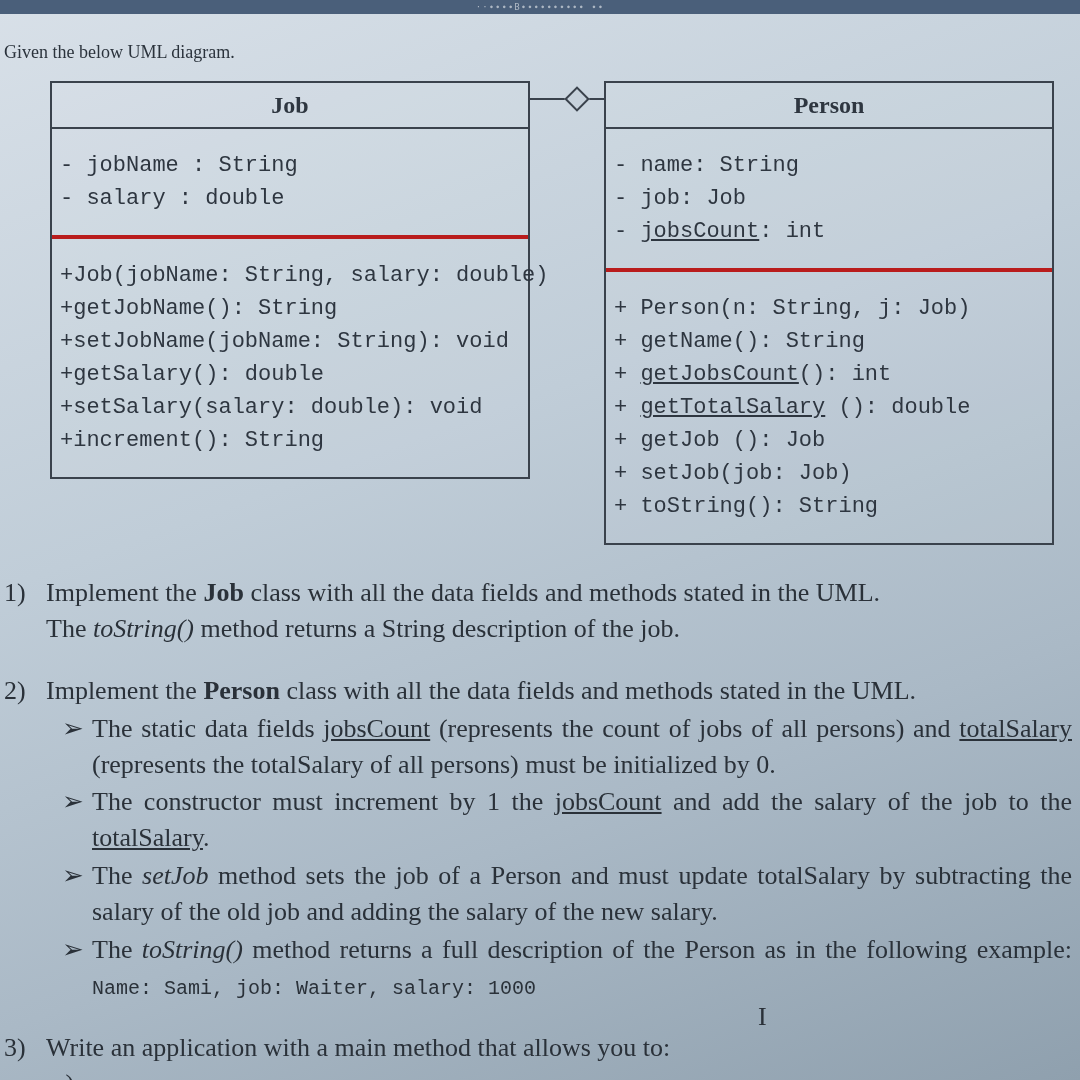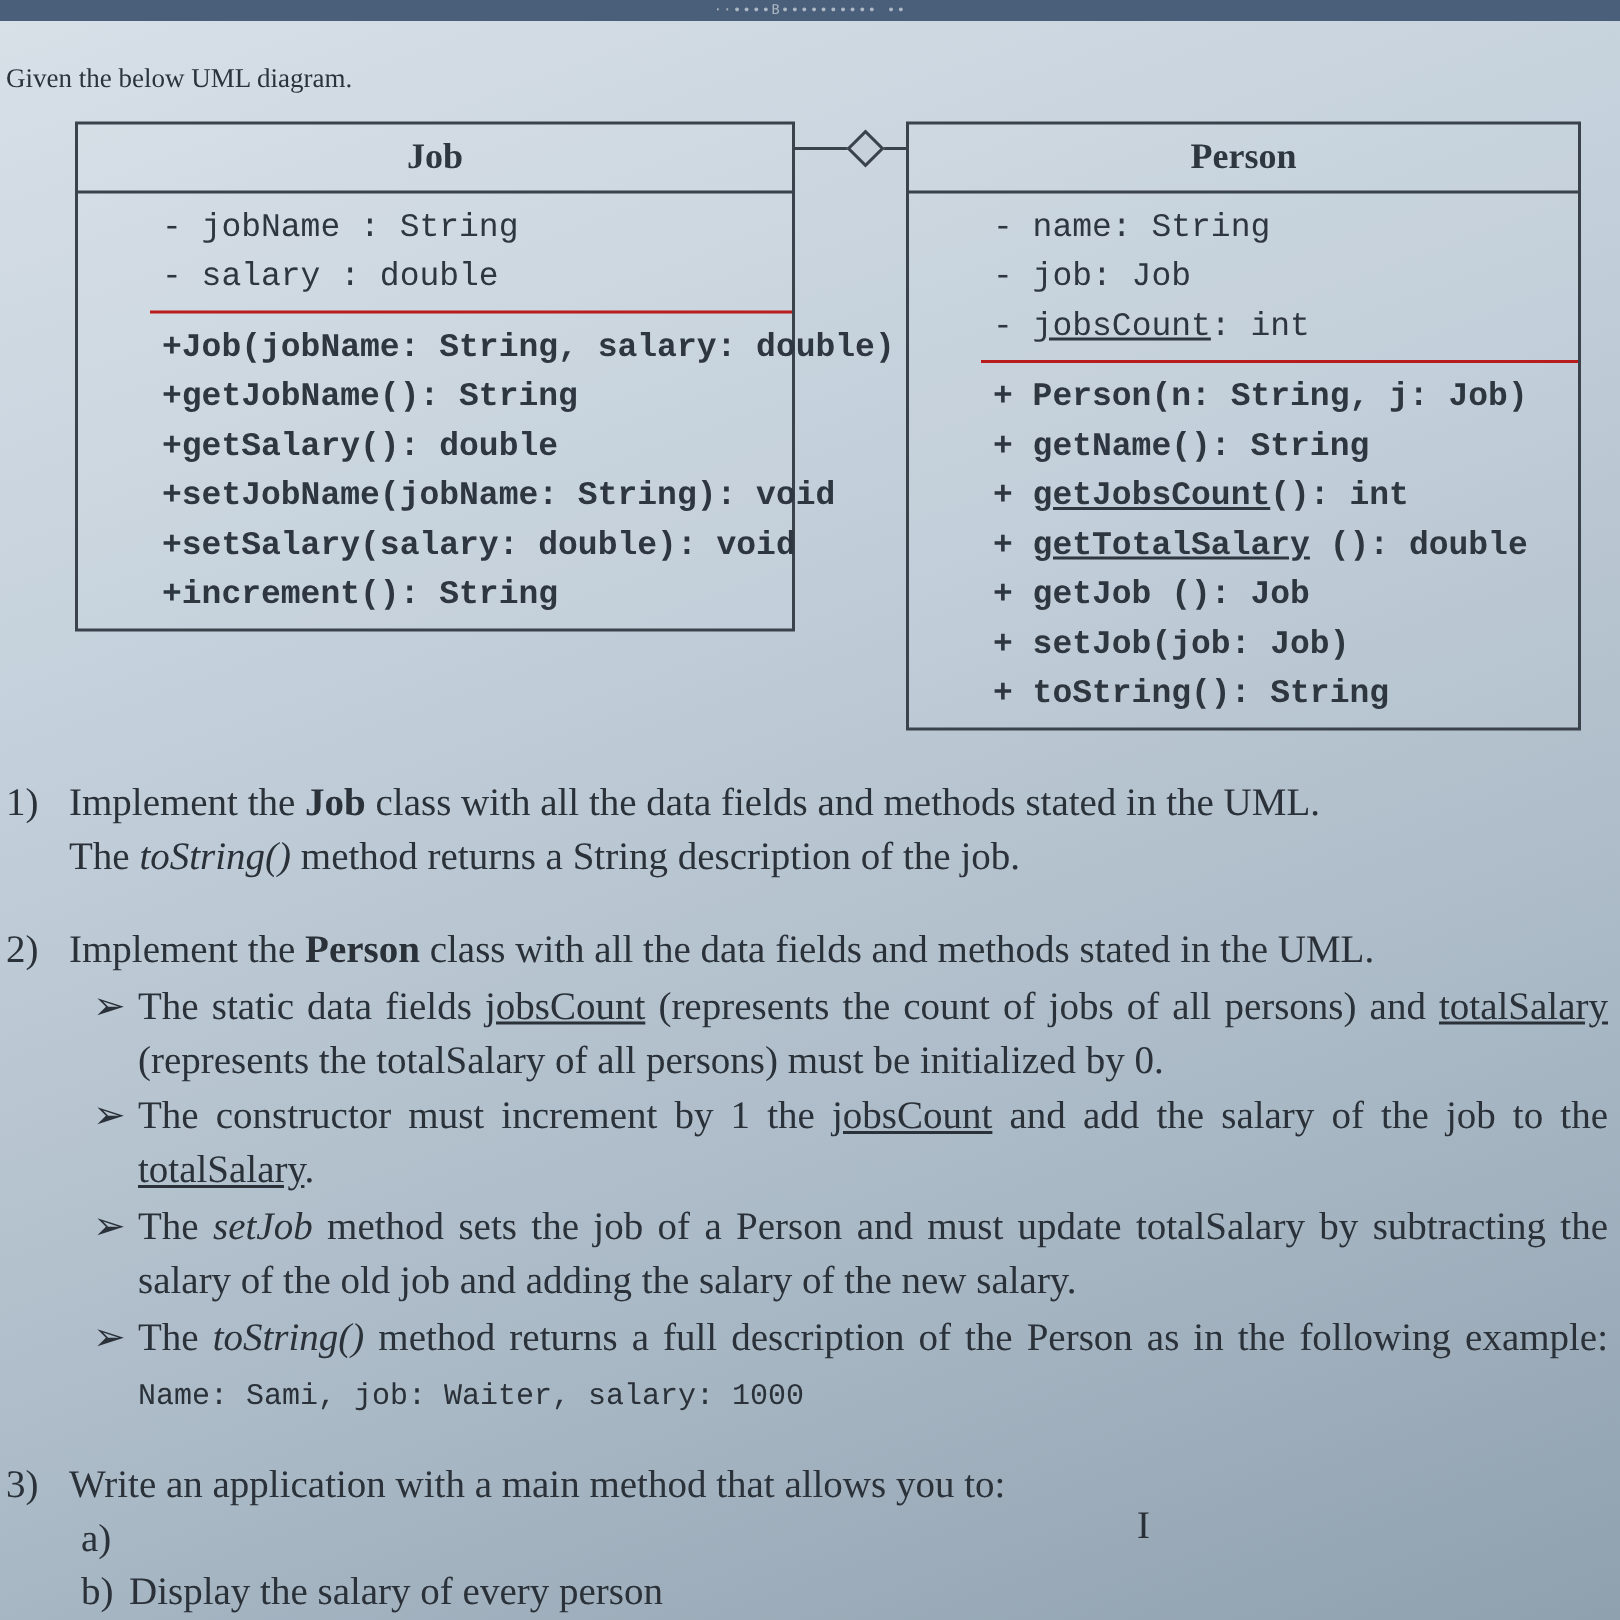--- a/index.html
+++ b/index.html
@@ -56,26 +56,24 @@
   .uml-person { width: 450px; }
   .uml-title {
     text-align: center;
     font-family: "Times New Roman", serif;
     font-weight: bold;
     font-size: 24px;
     border-bottom: 2px solid #3a424c;
     padding: 4px 0;
   }
   .uml-section {
-    padding: 6px 8px;
-    margin-left: 48px;
+    padding: 20px 8px;
   }
   .uml-section + .uml-section {
-    border-top: 2px solid #b91c1c;
-    font-weight: bold;
+    border-top: 4px solid #b91c1c;
   }
   .uml-line { white-space: pre; }
   .u { text-decoration: underline; }
   .connector {
     display: flex;
     align-items: center;
     height: 36px;
     margin-top: 0;
   }
   .conn-line {
@@ -141,22 +139,22 @@
 
     <div class="uml-box uml-job">
       <div class="uml-title">Job</div>
       <div class="uml-section">
         <div class="uml-line">- jobName : String</div>
         <div class="uml-line">- salary : double</div>
       </div>
       <div class="uml-section">
         <div class="uml-line">+Job(jobName: String, salary: double)</div>
         <div class="uml-line">+getJobName(): String</div>
+        <div class="uml-line">+setJobName(jobName: String): void</div>
         <div class="uml-line">+getSalary(): double</div>
-        <div class="uml-line">+setJobName(jobName: String): void</div>
         <div class="uml-line">+setSalary(salary: double): void</div>
         <div class="uml-line">+increment(): String</div>
       </div>
     </div>
 
     <div class="connector">
       <div class="conn-line"></div>
       <div class="diamond"></div>
       <div class="conn-line" style="width:20px"></div>
     </div>

